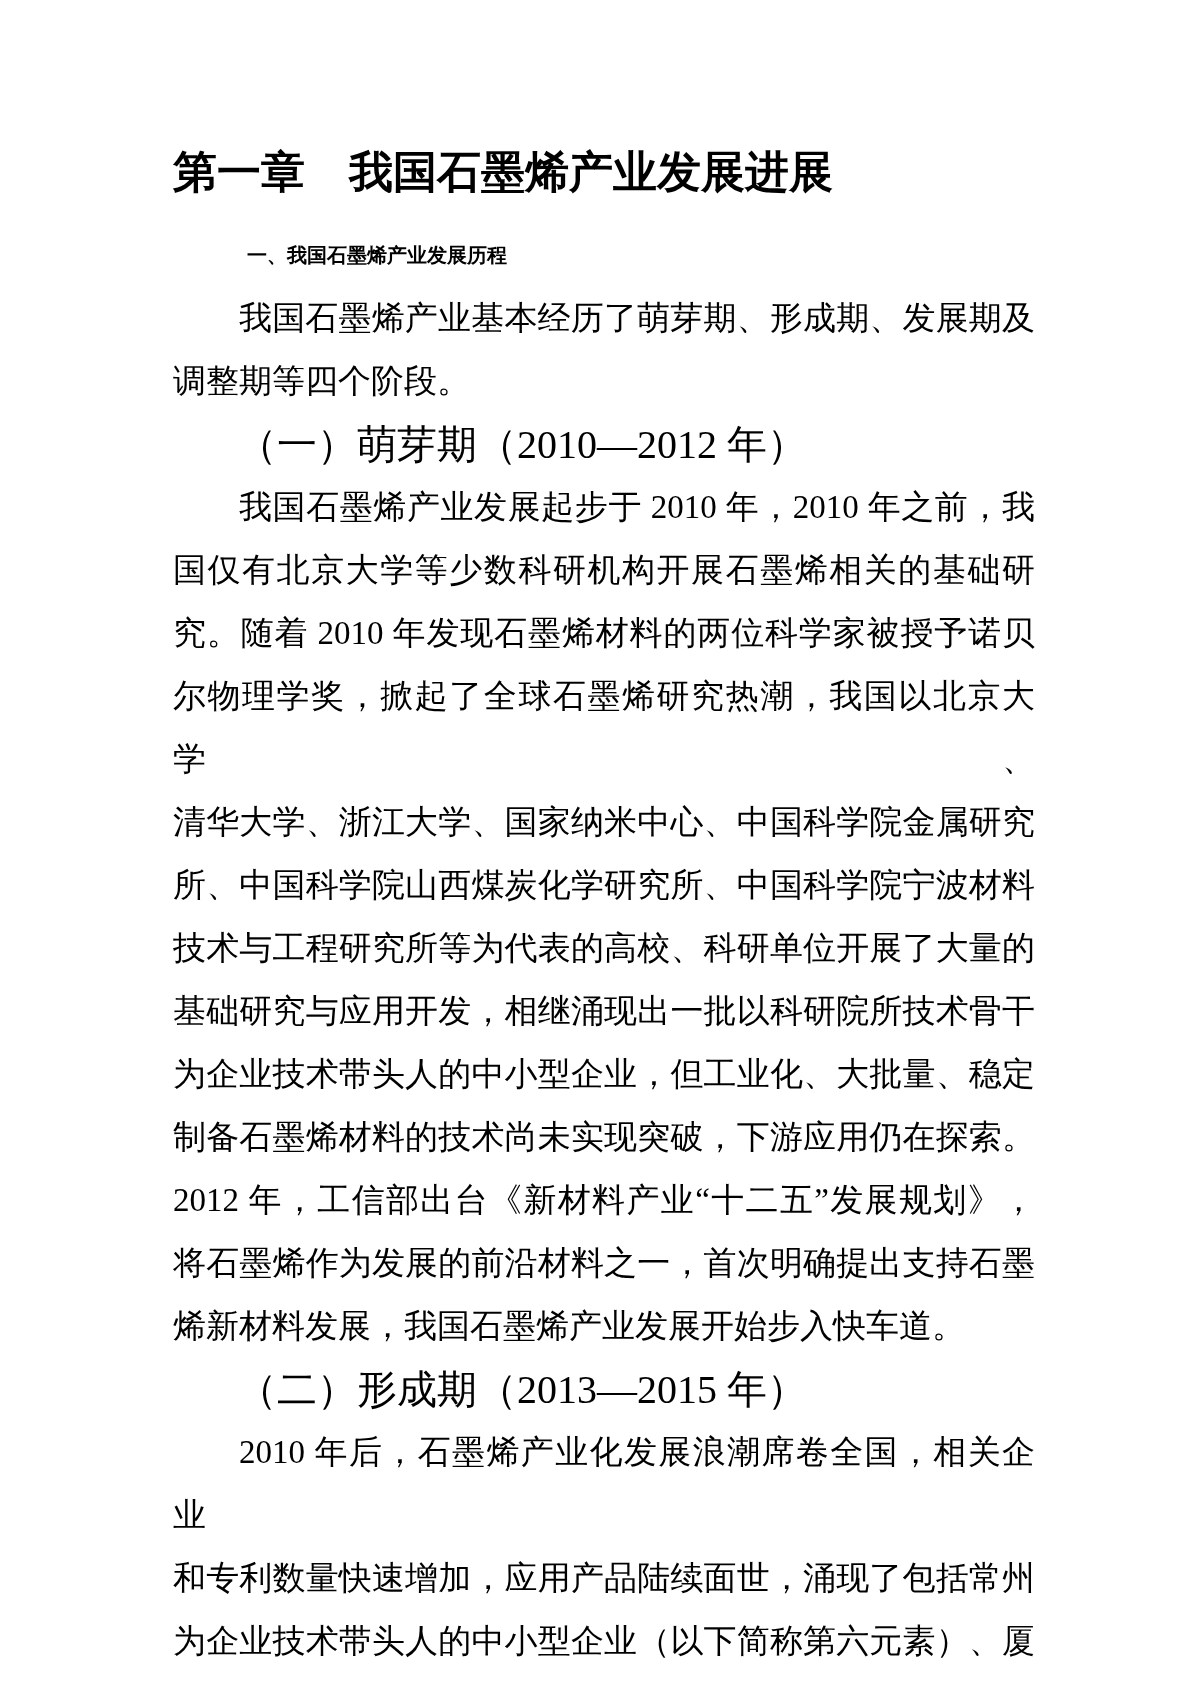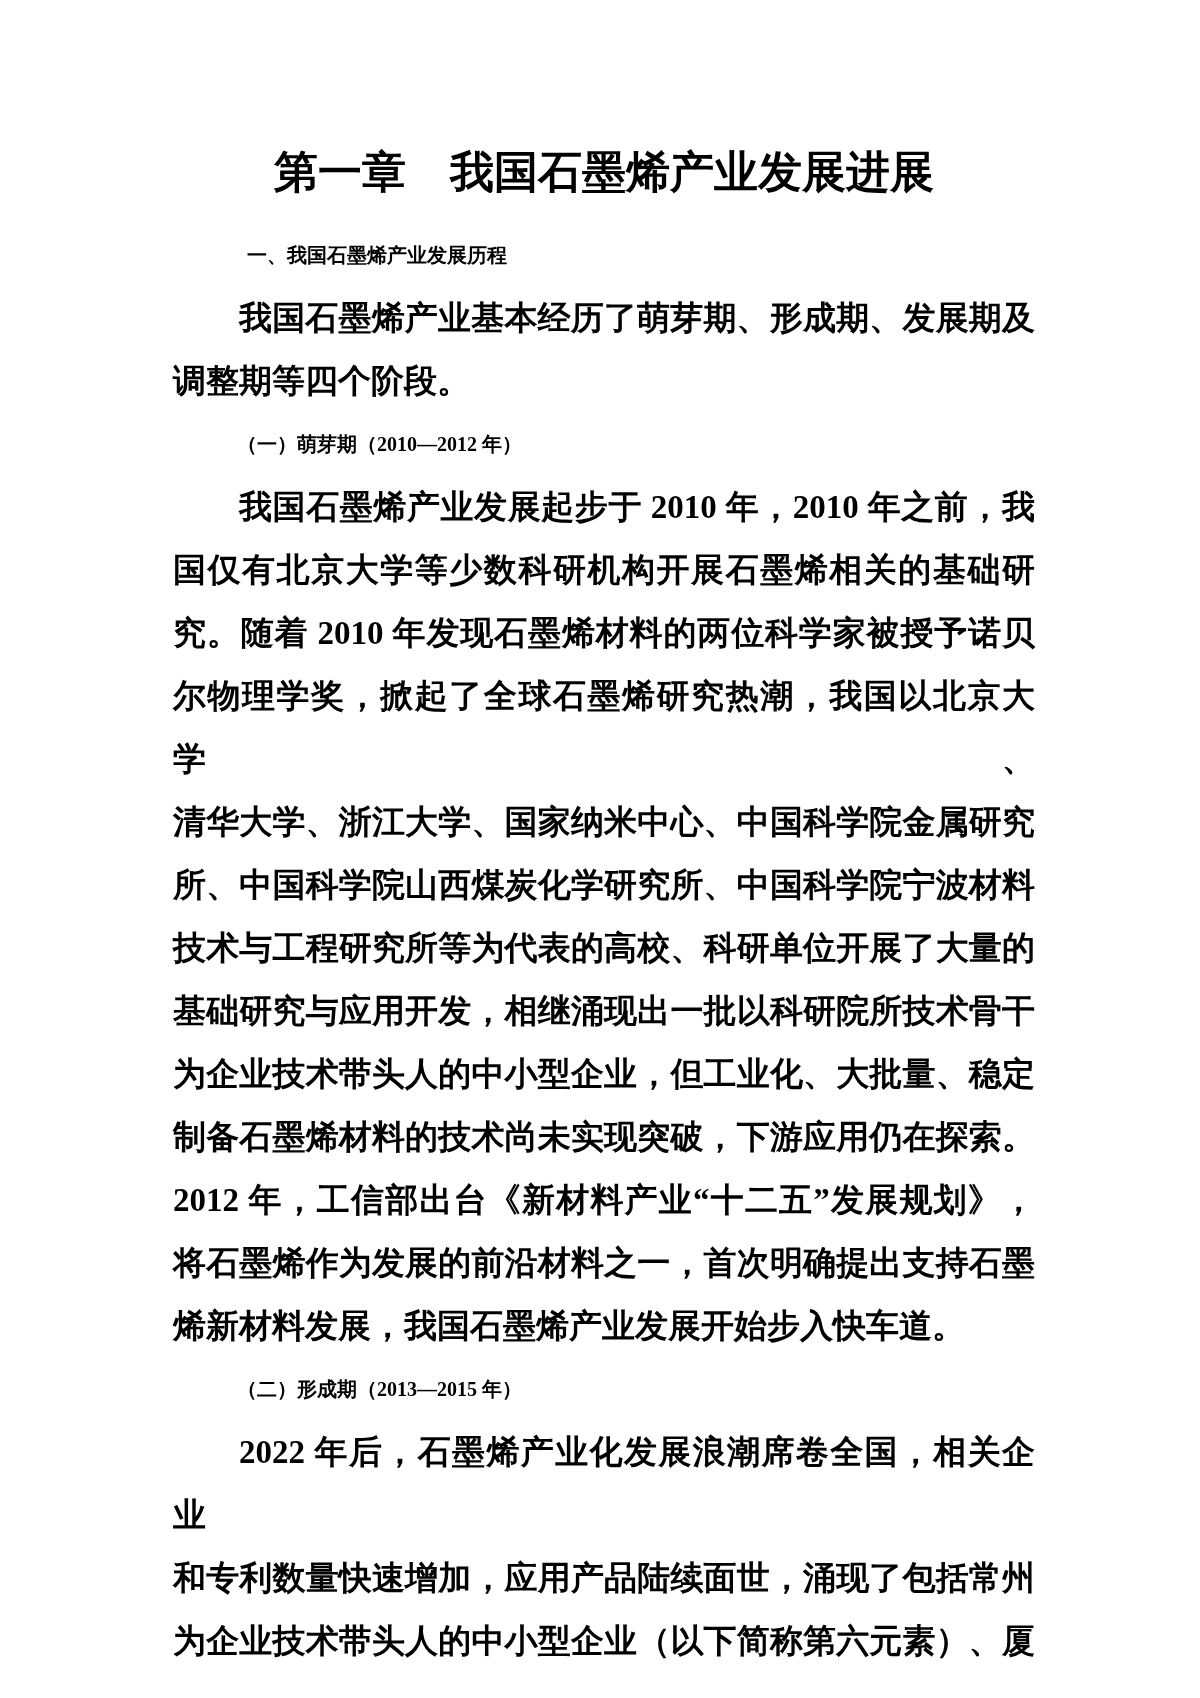--- a/index.html
+++ b/index.html
@@ -17,44 +17,42 @@
     height: 1698px;
     box-sizing: border-box;
     padding: 0 165px 0 173px;
     background: #ffffff;
   }
   .chapter-title {
     margin: 143px 0 0 0;
     font-size: 44px;
     font-weight: bold;
     line-height: 60px;
-    text-align: center;
     white-space: nowrap;
   }
   .section-heading {
     margin: 21px 0 0 74px;
     font-size: 20px;
     font-weight: bold;
     line-height: 63px;
   }
   .sub-heading {
     margin: 0 0 0 64px;
-    font-size: 20px;
-    font-weight: bold;
+    font-size: 40px;
+    font-weight: normal;
     line-height: 63px;
   }
   .para { margin: 0; }
   .line {
     font-size: 33px;
     line-height: 63px;
     text-align: justify;
     text-align-last: justify;
     -moz-text-align-last: justify;
     word-break: break-all;
-    font-weight: bold;
   }
   .line.indent { text-indent: 66px; }
   .line.end {
     text-align: right;
     text-align-last: left;
     -moz-text-align-last: left;
   }
   .page-number {
     margin-top: 22px;
     font-size: 22px;
@@ -90,20 +88,20 @@
     <div class="line">为企业技术带头人的中小型企业，但工业化、大批量、稳定</div>
     <div class="line">制备石墨烯材料的技术尚未实现突破，下游应用仍在探索。</div>
     <div class="line">2012 年，工信部出台《新材料产业“十二五”发展规划》，</div>
     <div class="line">将石墨烯作为发展的前沿材料之一，首次明确提出支持石墨</div>
     <div class="line end">烯新材料发展，我国石墨烯产业发展开始步入快车道。</div>
   </div>
 
   <h3 class="sub-heading">（二）形成期（2013—2015 年）</h3>
 
   <div class="para">
-    <div class="line indent">2022 年后，石墨烯产业化发展浪潮席卷全国，相关企业</div>
+    <div class="line indent">2010 年后，石墨烯产业化发展浪潮席卷全国，相关企业</div>
     <div class="line">和专利数量快速增加，应用产品陆续面世，涌现了包括常州</div>
     <div class="line">为企业技术带头人的中小型企业（以下简称第六元素）、厦</div>
   </div>
 
   <div class="page-number">4</div>
 
 </div>
 
 </body></html>

